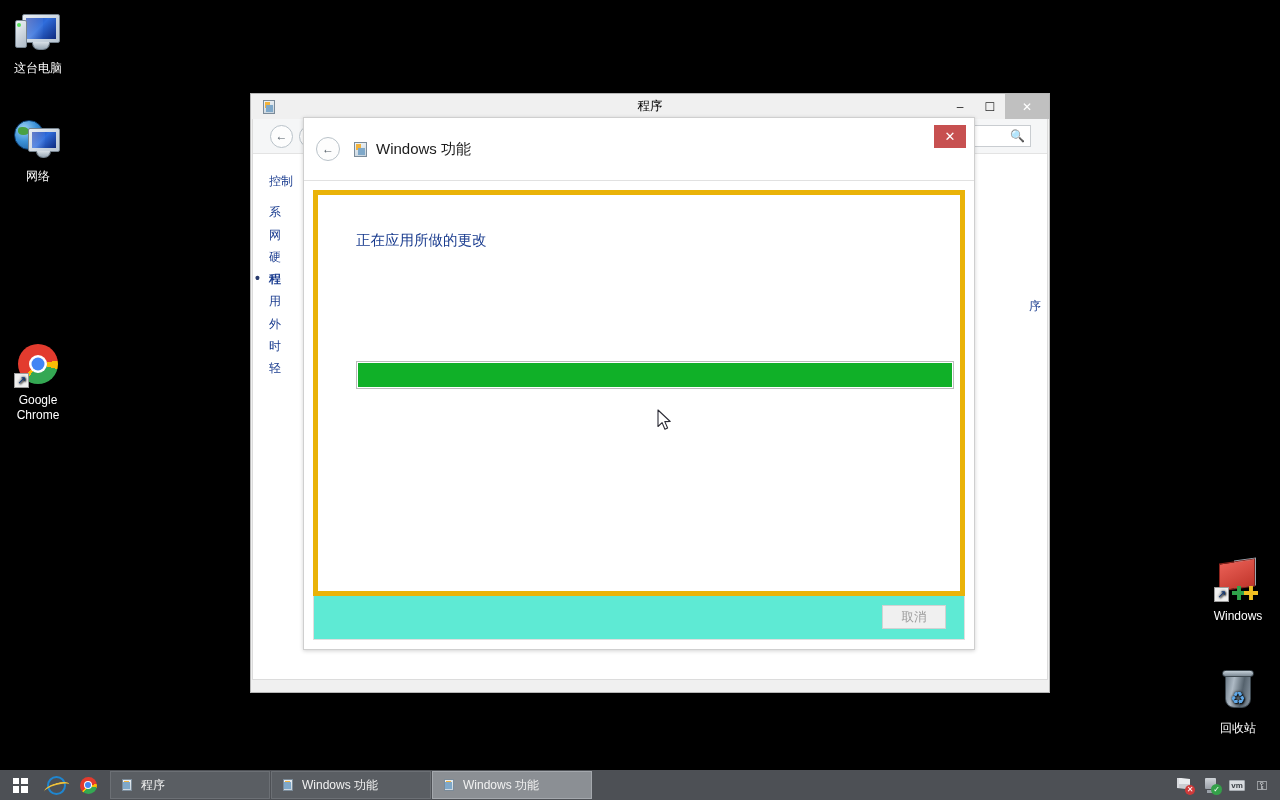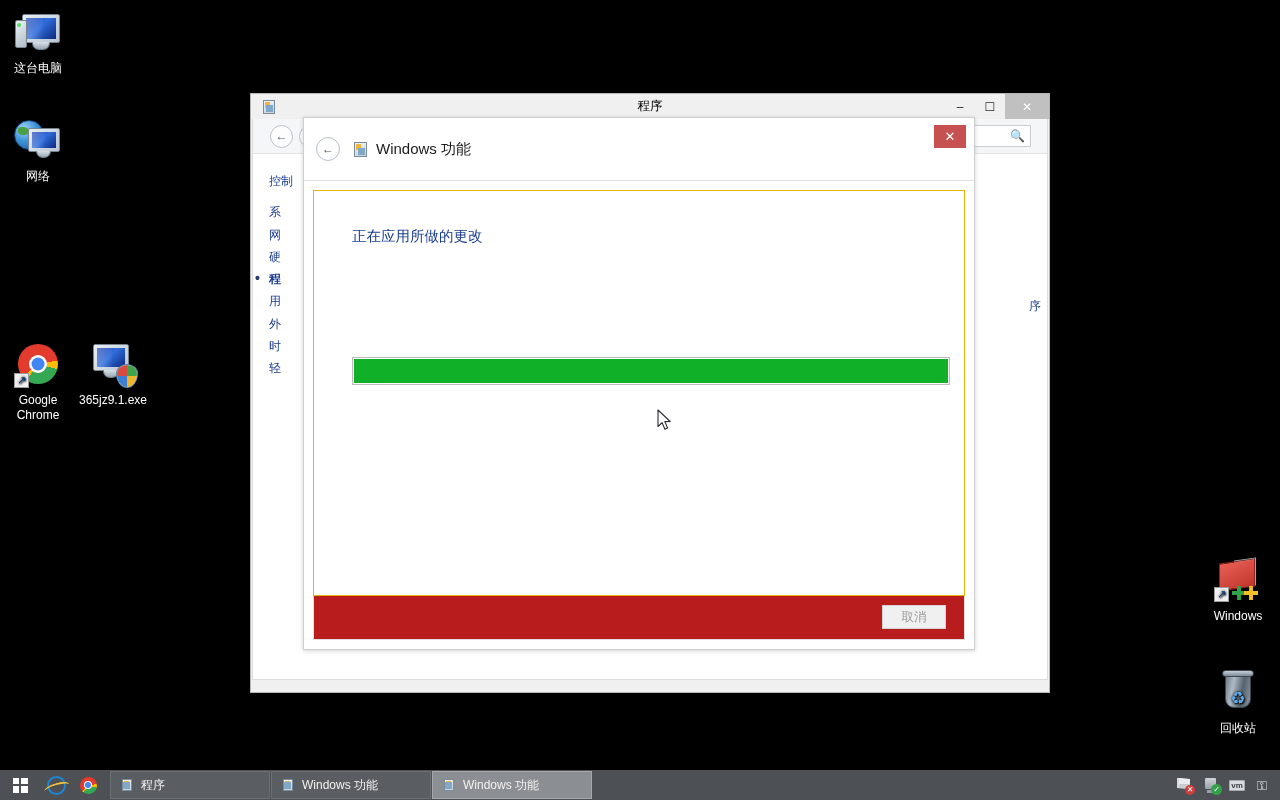--- a/index.html
+++ b/index.html
@@ -252,37 +252,37 @@
   .wf-icon-box:before {
     content:""; position:absolute; left:1px; top:1px; width:5px; height:6px; background:#f2b33d;
   }
   .wf-icon-box:after {
     content:""; position:absolute; right:1px; bottom:1px; width:7px; height:7px; background:#7fa8c9;
   }
   #feat-title { font-size:15px; color:#1c1c1c; }
 
   #feat-inner {
     position:absolute; left:9px; right:9px; top:72px; bottom:53px;
-    background:#ffffff; border:1px solid #eab308;
+    background:#ffffff; border:5px solid #eab308;
   }
   #feat-heading {
     position:absolute; left:38px; top:36px;
     font-size:14.5px; color:#1a3c8f;
   }
   #progress-track {
     position:absolute; left:38px; top:166px; width:598px; height:28px;
     background:#ffffff; border:1px solid #bcbcbc;
     padding:1px;
   }
   #progress-fill {
     height:100%; background:#10b028;
   }
   #feat-footer {
     position:absolute; left:9px; right:9px; bottom:9px; height:44px;
-    background:#b91c1c; border:1px solid #dfdfdf; border-top:none;
+    background:#5eead4; border:1px solid #dfdfdf; border-top:none;
   }
   #feat-cancel {
     position:absolute; right:18px; top:9px; width:64px; height:24px;
     background:#f0f0f0; border:1px solid #d2d2d2;
     color:#9a9a9a; font-size:12.5px;
     display:flex; align-items:center; justify-content:center;
   }
 
   
   #cursor { position:absolute; left:657px; top:409px; width:16px; height:24px; pointer-events:none; }
@@ -409,35 +409,20 @@
 
 
   <div class="desk-icon" style="left:0px; top:340px;">
     <div class="glyph">
       <div class="chrome"></div>
       <div class="shortcut-arrow">↗</div>
     </div>
     <span class="label">Google Chrome</span>
   </div>
 
-  <div class="desk-icon" style="left:75px; top:340px;">
-    <div class="glyph">
-      <div class="mon-base" style="left:4px; top:4px; width:36px; height:27px;">
-          <div class="mon-screen"></div>
-        </div>
-      <div class="mon-stand" style="left:14px; top:30px; width:16px; height:8px;"></div>
-      <div class="shield-badge">
-        <i class="sb1"></i>
-          <i class="sb2"></i>
-          <i class="sb3"></i>
-          <i class="sb4"></i>
-      </div>
-    </div>
-    <span class="label">365jz9.1.exe</span>
-  </div>
 
   <div class="desk-icon" style="left:1200px; top:556px;">
     <div class="glyph">
       <div class="ep-pages"></div>
       <div class="ep-book"></div>
       <div class="plus-shape plus-g" style="background:#2fa24a;"></div>
       <div class="plus-shape plus-y" style="background:#f2c022;"></div>
       <div class="shortcut-arrow" style="bottom:2px;">↗</div>
     </div>
     <span class="label">Windows</span>

